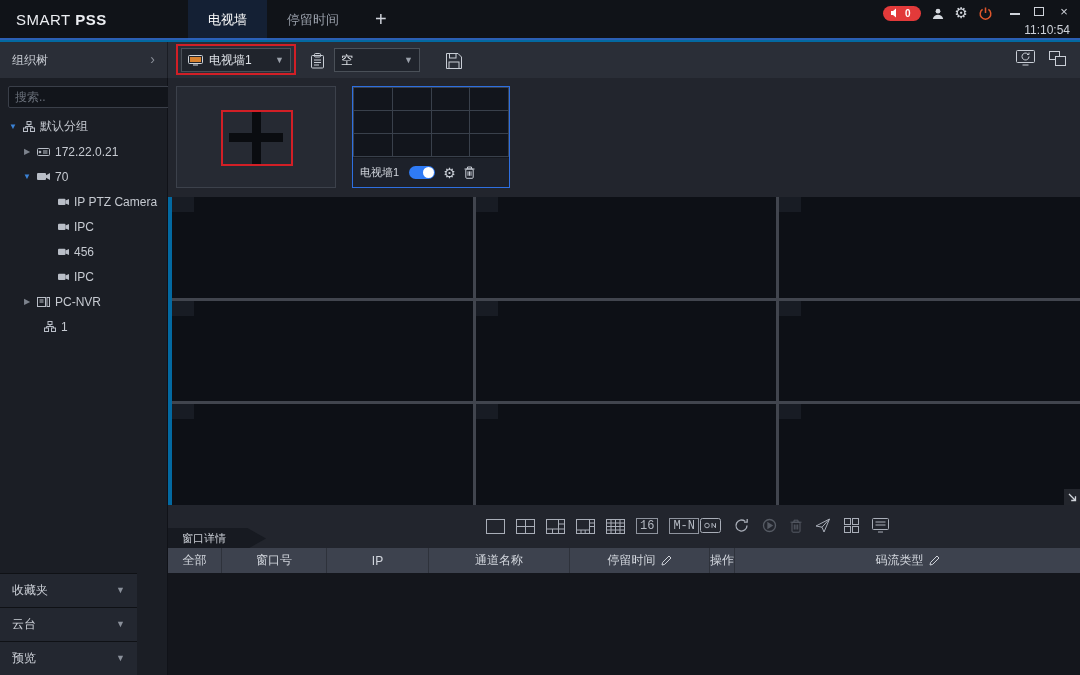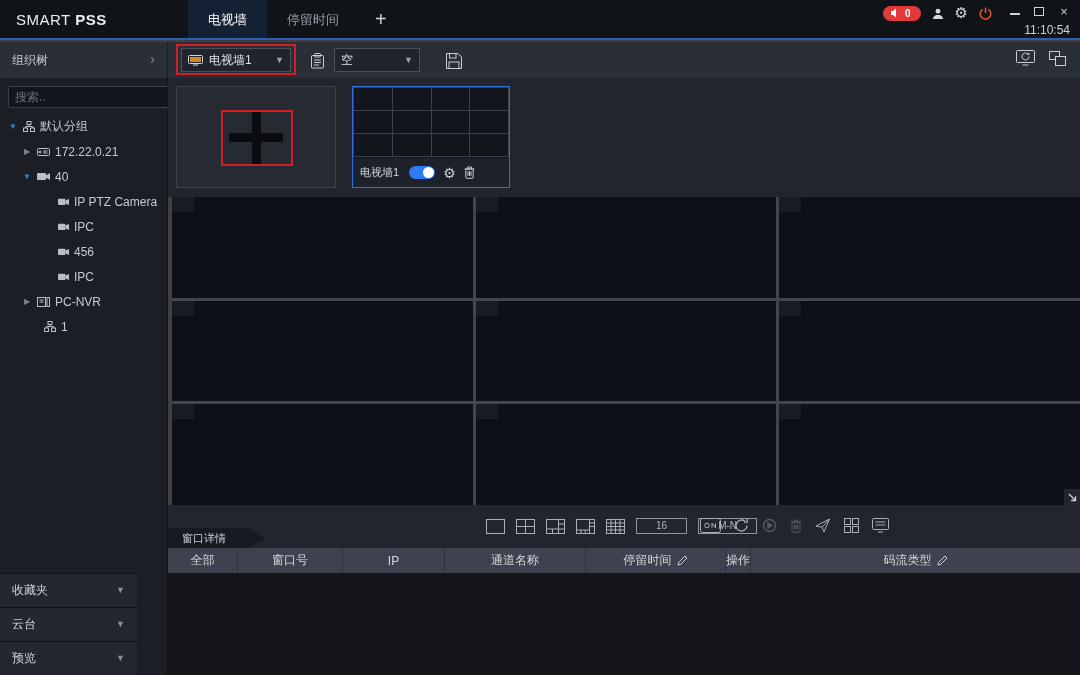--- a/index.html
+++ b/index.html
@@ -1,19 +1,19 @@
 <!DOCTYPE html>
 <html><head>
 <meta charset="utf-8">
 <style>
   * { margin:0; padding:0; box-sizing:border-box; }
   html,body { background:#0c0e12; }
   .app {
     position:relative; width:1080px; height:675px; overflow:hidden;
-    background:#404040; font-family:"Liberation Sans","DejaVu Sans",sans-serif;
+    background:#0369a1; font-family:"Liberation Sans","DejaVu Sans",sans-serif;
     color:#d2d6dd; font-size:12px; user-select:none;
   }
   
   .titlebar { position:absolute; left:0; top:0; width:1080px; height:40px;
     background:#101318; border-bottom:2px solid #2b5fb4; }
   .logo { position:absolute; left:16px; top:11px; font-size:15px; color:#eceef2; letter-spacing:.5px; }
   .logo b { font-weight:bold; }
   .tabs { position:absolute; left:188px; top:0; height:40px; display:flex; align-items:stretch; }
   .tab { padding:0 20px; line-height:40px; font-size:13px; color:#9aa0ab; cursor:pointer; }
   .tab.active { color:#ffffff; background:rgba(47,111,224,.14); }
@@ -94,22 +94,22 @@
     gap:3px; background:#41454e; }
   .cell { background:#0d1016; position:relative; cursor:pointer; }
   .cellmark { position:absolute; left:0; top:0; width:22px; height:15px; background:#181c24; }
   .resize-h { position:absolute; left:1064px; top:489px; width:16px; height:16px;
     background:#23262d; display:flex; align-items:center; justify-content:center; cursor:pointer; }
   
   .splitbar { position:absolute; left:168px; top:505px; width:912px; height:43px; background:#22252d; }
   .sp-group { position:absolute; top:13px; display:flex; align-items:center; gap:11px; }
   .g-splits { left:318px; } .g-actions { left:532px; gap:13px; }
   .sp-group span { display:flex; align-items:center; cursor:pointer; }
-  .boxlbl { border:1px solid #8f949e; color:#b3b8c1; font-size:10px; line-height:12px;
-    padding:1px 19px; cursor:pointer; }
+  .boxlbl { border:1px solid #8f949e; color:#b3b8c1; font-size:12px; line-height:12px;
+    padding:1px 3px; cursor:pointer;font-family:Liberation Mono, monospace; }
   .detail-tab { position:absolute; left:0; top:23px; width:98px; height:21px; background:#171a21;
     color:#c8ccd3; font-size:11px; line-height:21px; padding-left:14px; cursor:pointer;
     clip-path:polygon(0 0,81% 0,100% 50%,81% 100%,0 100%); }
   
   .thead { position:absolute; left:168px; top:548px; width:912px; height:25px;
     background:#3d424e; display:flex; }
   .th { display:flex; align-items:center; justify-content:center; gap:5px;
     border-right:1px solid #2e323b; color:#d3d7de; font-size:12px; height:25px; }
   .th:last-child { border-right:0; flex:1; }
   .tbody { position:absolute; left:168px; top:573px; width:912px; height:102px; background:#14161c; }
@@ -254,21 +254,21 @@
         <span>172.22.0.21</span>
       </div>
       <div class="ti lvl1">
         <span class="arr open">▼</span>
         <svg width="13" height="9" viewBox="0 0 13 9">
             <g fill="#b9bec7">
               <rect x="0" y="1" width="9" height="7" rx="1"></rect>
               <path d="M9 3.2l4-2.2v7l-4-2.2z"></path>
             </g>
           </svg>
-        <span>40</span>
+        <span>70</span>
       </div>
       <div class="ti lvl2">
         <svg width="11" height="8" viewBox="0 0 11 8">
             <g fill="#b9bec7">
               <rect x="0" y="0.8" width="7.5" height="6.2" rx="1"></rect>
               <path d="M7.5 2.6L11 1v6L7.5 5.4z"></path>
             </g>
           </svg>
         <span>IP PTZ Camera</span>
       </div>
@@ -513,21 +513,21 @@
             <g fill="none" stroke="#a9aeb8">
               <rect x="0.5" y="0.5" width="16" height="11" rx="1"></rect>
               <path d="M3.5 4h10M3.5 7h10M6 14h5"></path>
             </g>
           </svg>
         </span>
     </div>
   </div>
 
   <div class="thead">
-    <div class="th" style="width:70px">
+    <div class="th" style="width:54px">
         <span>全部</span>
       </div>
     <div class="th" style="width:105px">
         <span>窗口号</span>
       </div>
     <div class="th" style="width:102px">
         <span>IP</span>
       </div>
     <div class="th" style="width:141px">
         <span>通道名称</span>

